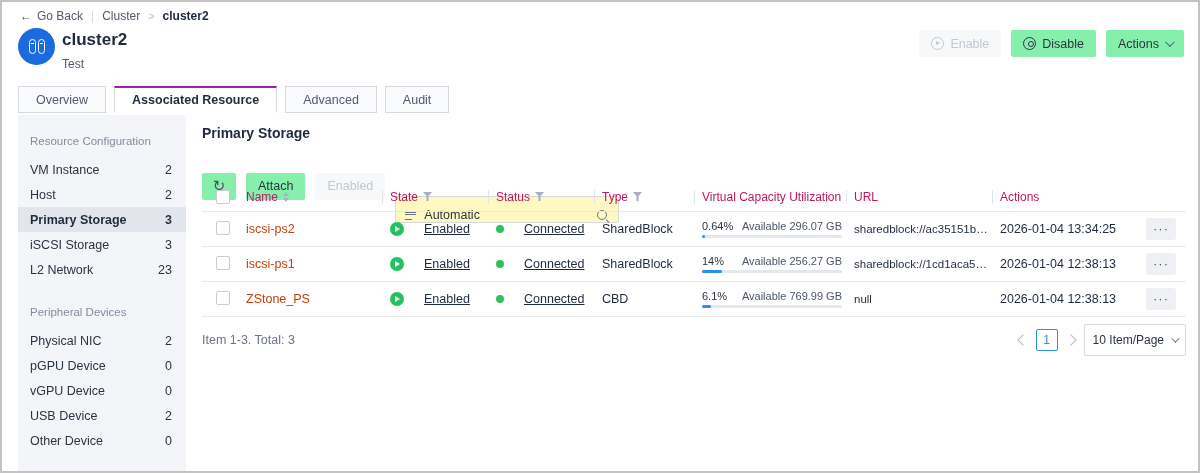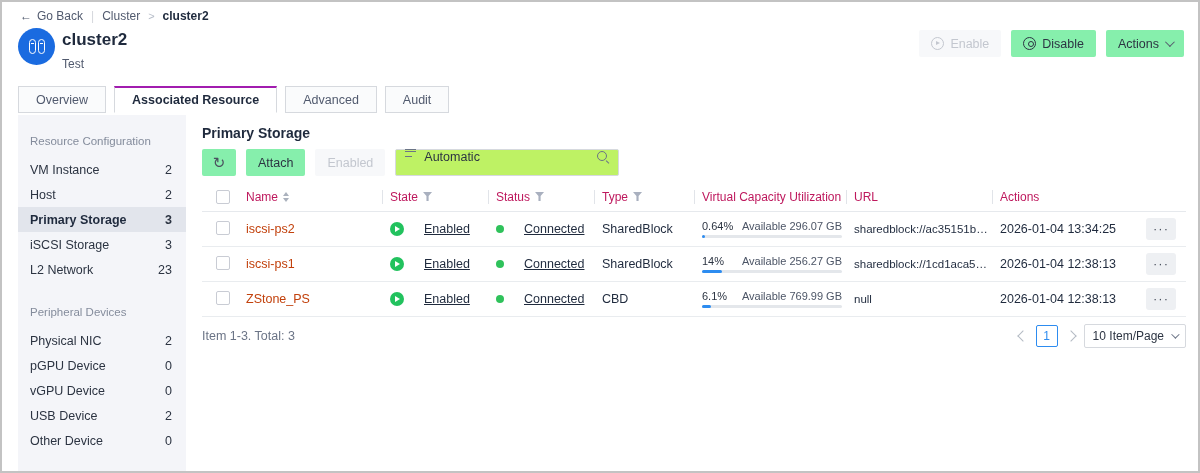--- a/index.html
+++ b/index.html
@@ -40,21 +40,21 @@
   .sidebar { position:absolute; top:113px; left:16px; width:168px; height:356px; background:#f4f5f9; padding-top:8px; }
   .side-section-title { padding:12px 12px 10px 12px; font-size:11.5px; color:#848c9c; }
   .side-item { height:25px; display:flex; align-items:center; justify-content:space-between; padding:0 14px 0 12px; font-size:12.5px; color:#2c3442; cursor:pointer; }
   .side-item .count { color:#2c3442; }
   .side-item.selected { background:#e2e5ec; font-weight:bold; color:#1f2a3d; }
   .side-gap { height:12px; }
   
   .main-heading { position:absolute; top:123px; left:200px; font-size:14px; font-weight:bold; color:#1f2a3d; }
   .toolbar { position:absolute; top:147px; left:200px; display:flex; gap:10px; align-items:center; }
   .btn-refresh { width:34px; padding:0; justify-content:center; font-size:15px; color:#4b525f; }
-  .searchbox { width:224px; height:27px; background:#bef264; border:1px solid #d6d9de; border-radius:2px; display:flex; align-items:flex-start; padding:0 9px; gap:8px; }
+  .searchbox { width:224px; height:27px; background:#fef9c3; border:1px solid #d6d9de; border-radius:2px; display:flex; align-items:flex-end; padding:0 9px; gap:8px;margin-top:47px; }
   .filter-lines { width:11px; height:9px; position:relative; display:inline-block; }
   .filter-lines::before { content:""; position:absolute; top:1px; left:0; width:11px; height:1.4px; background:#6b7486; box-shadow:0 -2px 0 0 #6b7486; }
   .filter-lines::after { content:""; position:absolute; top:6px; left:0; width:7px; height:1.4px; background:#6b7486; }
   .searchbox input { border:none; outline:none; flex:1; font-size:12.5px; color:#2c3442; font-family:inherit; background:transparent; }
   .magnifier { width:13px; height:13px; position:relative; display:inline-block; }
   .magnifier::before { content:""; position:absolute; top:1px; left:1px; width:8px; height:8px; border:1.3px solid #6b7486; border-radius:50%; }
   .magnifier::after { content:""; position:absolute; left:9.5px; top:9.5px; width:4px; height:1.3px; background:#6b7486; transform:rotate(45deg); transform-origin:left center; }
   
   .table { position:absolute; top:180px; left:200px; width:984px; font-size:12.5px; }
   .trow { display:grid; grid-template-columns:36px 144px 106px 106px 100px 152px 146px 146px 48px; align-items:center; }
@@ -82,21 +82,21 @@
   .vcu-fill { height:3px; background:#2d8cf0; border-radius:2px; min-width:3px; }
   .url-cell { font-size:11.5px; text-overflow:ellipsis; }
   .more-btn { width:30px; height:22px; background:#eef0f3; border:none; border-radius:3px; color:#4b525f; font-size:13px; letter-spacing:1px; line-height:10px; cursor:pointer; display:flex; align-items:center; justify-content:center; font-family:inherit; }
   
   .table-footer { position:absolute; top:322px; left:200px; width:984px; display:flex; justify-content:space-between; align-items:center; font-size:12.5px; color:#6b7486; }
   .pager { display:flex; align-items:center; gap:9px; }
   .pg-arrow { width:8px; height:8px; border-left:1.4px solid #b4bac4; border-bottom:1.4px solid #b4bac4; display:inline-block; cursor:default; }
   .pg-prev { transform:rotate(45deg); }
   .pg-next { transform:rotate(225deg); }
   .pg-num { width:22px; height:22px; border:1px solid #2d8cf0; border-radius:2px; color:#2d8cf0; font-size:12px; display:flex; align-items:center; justify-content:center; background:#fff; cursor:pointer; }
-  .pg-size { height:24px; border:1px solid #d6d9de; border-radius:2px; background:#fff; padding:7px 8px; display:flex; align-items:center; gap:7px; font-size:12px; color:#2c3442; cursor:pointer; }
+  .pg-size { height:24px; border:1px solid #d6d9de; border-radius:2px; background:#fff; padding:15px 8px; display:flex; align-items:center; gap:7px; font-size:12px; color:#2c3442; cursor:pointer; }
   .pg-size .chev { border-color:#6b7486; width:6px; height:6px; }
 </style>
 </head>
 <body>
 
 <div class="breadcrumb">
   <span class="back">
       <span>←</span>
       <span>Go Back</span>
     </span>

